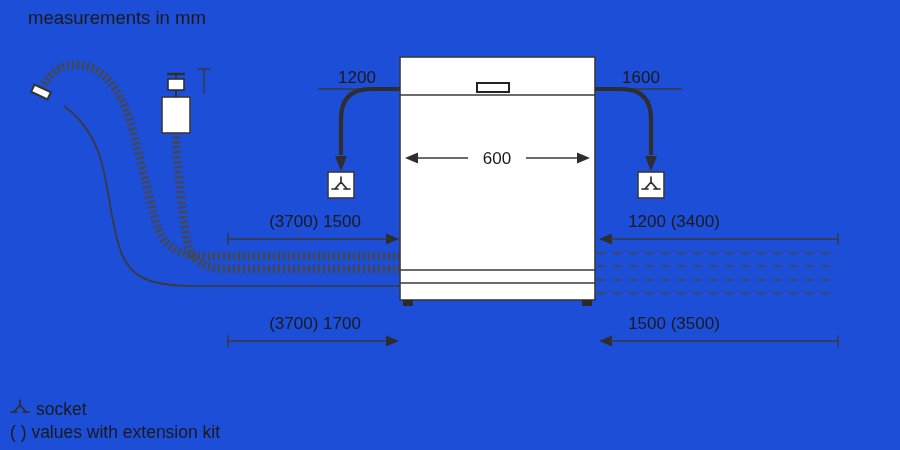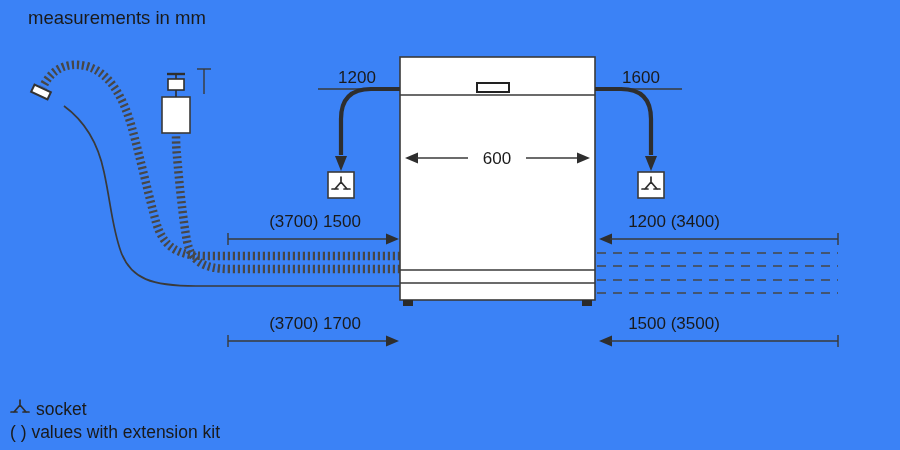--- a/index.html
+++ b/index.html
@@ -1,16 +1,16 @@
 <!DOCTYPE html>
 <html><head>
 <meta charset="utf-8">
 <style>
   html,body{margin:0;padding:0;background:#ffffff;}
-  .canvas{position:relative;width:900px;height:450px;background:#3b82f6;overflow:hidden;}
+  .canvas{position:relative;width:900px;height:450px;background:#1d4ed8;overflow:hidden;}
   svg{display:block;}
   text{font-family:"Liberation Sans","DejaVu Sans",sans-serif;fill:#1a1a1a;}
   .dim{font-size:17px;}
   .title-text{font-size:18.5px;}
   .legend-text{font-size:17.5px;}
   .thin{stroke:#3a3a3a;stroke-width:1.4;fill:none;}
   .edge{stroke:#3a3a3a;stroke-width:1.6;fill:none;}
   .thick{stroke:#2e2e2e;stroke-width:4.2;fill:none;}
   .hose{stroke:#474747;stroke-width:8.5;fill:none;stroke-dasharray:2.2 2.8;}
   .cord{stroke:#3a3a3a;stroke-width:1.7;fill:none;}

